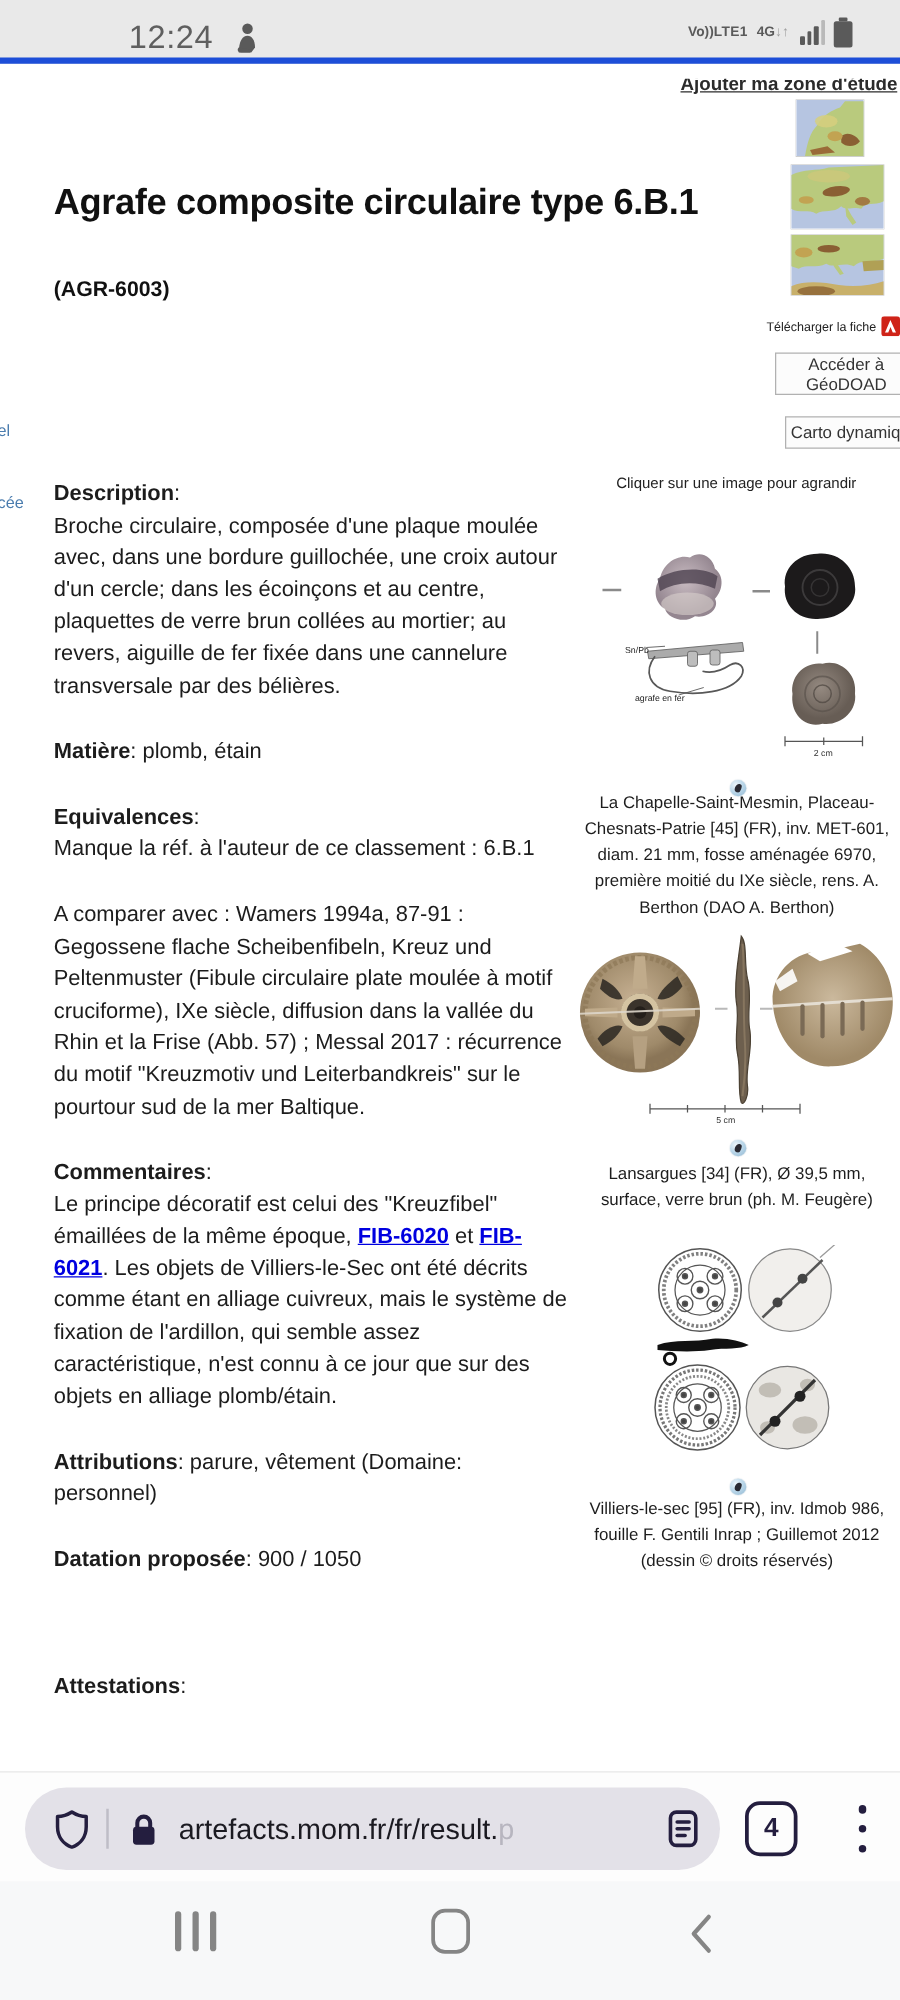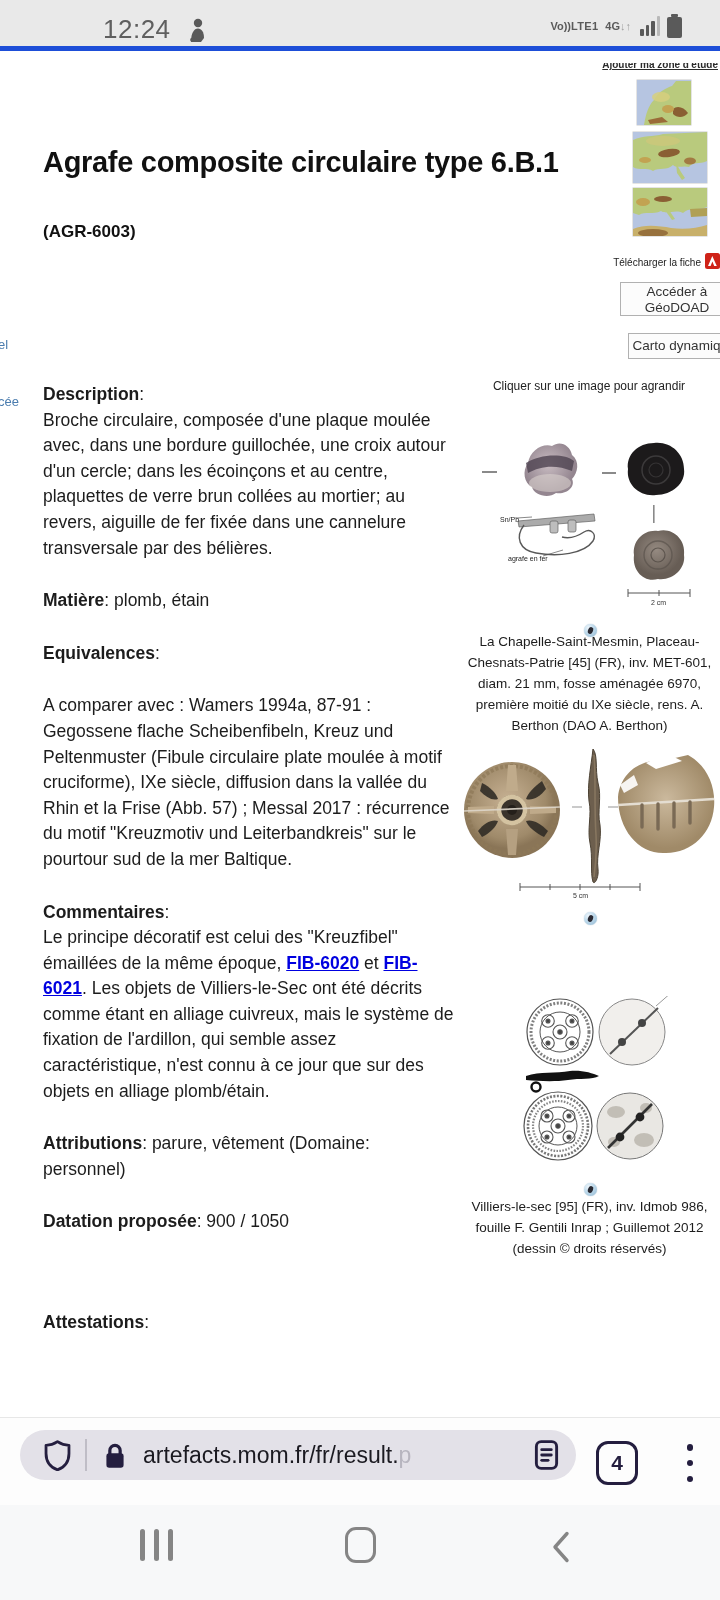--- a/index.html
+++ b/index.html
@@ -20,21 +20,21 @@
   .sb-arrows{color:#9f9f9f !important;font-weight:bold;font-size:11px;}
   .sb-bars{display:flex;align-items:flex-end;gap:2px;height:20px;margin-left:2px;}
   .sb-bars i{display:block;width:3.5px;background:#5a5a5a;border-radius:1px;}
   .sb-bars i:nth-child(1){height:7px}.sb-bars i:nth-child(2){height:11px}
   .sb-bars i:nth-child(3){height:15px}.sb-bars i:nth-child(4){height:20px;background:#b9b9b9;}
   .sb-batt{width:15px;height:24px;position:relative;}
   .sb-batt::before{content:"";position:absolute;left:4px;top:0;width:7px;height:3px;background:#5a5a5a;border-radius:1px;}
   .sb-batt::after{content:"";position:absolute;left:0;top:3px;width:15px;height:21px;background:#5a5a5a;border-radius:2px;}
   
   .addzone-clip{position:absolute;top:63px;right:2px;height:13px;overflow:hidden;}
-  .addzone-clip a{display:block;transform:translateY(-4px);font-size:10px;font-weight:bold;color:#2b2b2b;text-decoration:underline;cursor:pointer;white-space:nowrap;text-align:center;}
+  .addzone-clip a{display:block;transform:translateY(-4px);font-size:15px;font-weight:bold;color:#2b2b2b;text-decoration:underline;cursor:pointer;white-space:nowrap;text-align:center;}
   .map-thumb{position:absolute;display:block;cursor:pointer;box-shadow:0 0 0 .5px #c9c9c9;}
   .map1{left:637px;top:80px;width:54px;height:45px;}
   .map2{left:633px;top:132px;width:74px;height:51px;}
   .map3{left:633px;top:188px;width:74px;height:48px;}
   .map-thumb svg{display:block;width:100%;height:100%;}
   .download-row{position:absolute;left:580px;top:253px;width:140px;display:flex;justify-content:flex-end;align-items:center;gap:4px;cursor:pointer;}
   .download-row span{font-size:10px;color:#222;}
   .btn{position:absolute;background:#fcfcfc;border:1px solid #b1b1b1;color:#333;font-size:13.5px;text-align:center;cursor:pointer;font-family:"Liberation Sans",sans-serif;}
   .btn-geodoad{left:620px;top:282px;width:114px;height:34px;line-height:16px;padding-top:1px;}
   .btn-carto{left:628px;top:333px;width:112px;height:26px;line-height:24px;white-space:nowrap;}
@@ -56,21 +56,21 @@
   .fig svg{display:block;width:100%;height:100%;}
   .fig1{top:428px;height:185px;} .fig2{top:745px;height:160px;} .fig3{top:996px;height:168px;}
   .globe{position:absolute;left:584px;width:13px;height:13px;border-radius:50%;cursor:pointer;
     background:radial-gradient(circle at 35% 30%, #eef6fc 0%, #bcd8ea 45%, #8fb6d1 100%);box-shadow:0 0 1px #89a8bd;}
   .globe::after{content:"";position:absolute;left:4px;top:3px;width:5px;height:7px;background:#2a2a33;border-radius:60% 40% 50% 50%;transform:rotate(18deg);}
   .g1{top:624px;} .g2{top:912px;} .g3{top:1183px;}
   .caption{position:absolute;left:461px;width:257px;text-align:center;font-size:13.5px;line-height:21px;color:#1d1d1d;}
   .cap1{top:631px;} .cap2{top:928px;} .cap3{top:1196px;}
   
   .url-strip{position:absolute;left:0;top:1417px;width:720px;height:88px;background:#fdfdfd;border-top:1px solid #e7e7e7;}
-  .url-pill{position:absolute;left:20px;top:12px;width:556px;height:50px;background:#e3e1e8;border-radius:33px;display:flex;align-items:center;padding:0 16px 0 24px;cursor:text;}
+  .url-pill{position:absolute;left:20px;top:12px;width:556px;height:66px;background:#e3e1e8;border-radius:33px;display:flex;align-items:center;padding:0 16px 0 24px;cursor:text;}
   .pill-div{width:2px;height:32px;background:#bfbdc6;margin:0 16px 0 14px;}
   .url-text{flex:1;font-size:23px;color:#1b1a21;white-space:nowrap;overflow:hidden;margin-left:16px;}
   .url-text .fade{color:#b7b5bf;}
   .tab-btn{position:absolute;left:596px;top:23px;width:42px;height:44px;border:3.2px solid #241e3f;border-radius:12px;display:flex;align-items:center;justify-content:center;font-size:21px;font-weight:bold;color:#241e3f;cursor:pointer;background:transparent;}
   .kebab{position:absolute;left:682px;top:22px;width:16px;height:46px;display:flex;flex-direction:column;align-items:center;justify-content:space-between;padding:4px 0;cursor:pointer;}
   .kebab i{width:6.5px;height:6.5px;border-radius:50%;background:#241e3f;}
   .icon-btn{display:flex;align-items:center;justify-content:center;cursor:pointer;background:transparent;border:none;}
   
   .nav-bar{position:absolute;left:0;top:1505px;width:720px;height:95px;background:#f7f8f9;}
   .nav-recents{position:absolute;left:140px;top:24px;display:flex;gap:9.5px;cursor:pointer;}
@@ -170,20 +170,21 @@
   <a class="frag frag-top">el</a>
   <a class="frag frag-bottom">cée</a>
 
   <div class="main-col">
     <p><span class="b">Description</span><span>:</span></p>
     <p>Broche circulaire, composée d'une plaque moulée avec, dans une bordure guillochée, une croix autour d'un cercle; dans les écoinçons et au centre, plaquettes de verre brun collées au mortier; au revers, aiguille de fer fixée dans une cannelure transversale par des bélières.</p>
 
     <p class="secgap"><span class="b">Matière</span><span>: plomb, étain</span></p>
 
     <p class="secgap"><span class="b">Equivalences</span><span>:</span></p>
+    <p>Manque la réf. à l'auteur de ce classement : 6.B.1</p>
     <p class="gap">A comparer avec : Wamers 1994a, 87-91 : Gegossene flache Scheibenfibeln, Kreuz und Peltenmuster (Fibule circulaire plate moulée à motif cruciforme), IXe siècle, diffusion dans la vallée du Rhin et la Frise (Abb. 57) ; Messal 2017 : récurrence du motif "Kreuzmotiv und Leiterbandkreis" sur le pourtour sud de la mer Baltique.</p>
 
     <p class="secgap"><span class="b">Commentaires</span><span>:</span></p>
     <p><span>Le principe décoratif est celui des "Kreuzfibel" émaillées de la même époque, </span><a class="fib-link">FIB-6020</a><span> et </span><a class="fib-link">FIB-6021</a><span>. Les objets de Villiers-le-Sec ont été décrits comme étant en alliage cuivreux, mais le système de fixation de l'ardillon, qui semble assez caractéristique, n'est connu à ce jour que sur des objets en alliage plomb/étain.</span></p>
 
     <p class="secgap"><span class="b">Attributions</span><span>: parure, vêtement (Domaine: personnel)</span></p>
 
     <p class="secgap"><span class="b">Datation proposée</span><span>: 900 / 1050</span></p>
 
     <p class="biggap"><span class="b">Attestations</span><span>:</span></p>
@@ -288,20 +289,21 @@
         <line x1="60" y1="138" x2="60" y2="146"></line>
           <line x1="90" y1="139" x2="90" y2="145"></line>
         <line x1="120" y1="139" x2="120" y2="145"></line>
           <line x1="150" y1="139" x2="150" y2="145"></line>
         <line x1="180" y1="138" x2="180" y2="146"></line>
       </g>
       <text x="113" y="153" font-size="7" fill="#333">5 cm</text>
     </svg>
   </div>
   <span class="globe g2"></span>
+  <div class="caption cap2">Lansargues [34] (FR), Ø 39,5 mm, surface, verre brun (ph. M. Feugère)</div>
 
   <div class="fig fig3">
     <svg viewBox="0 0 260 168">
       <g stroke="#555" fill="none">
 
         <circle cx="100" cy="36" r="33" fill="#fff" stroke-width="1.2"></circle>
         <circle cx="100" cy="36" r="29" stroke-width="3" stroke-dasharray="2,1.6" opacity=".75"></circle>
         <circle cx="100" cy="36" r="20" stroke-width="1"></circle>
         <g stroke-width="1.1">
           <circle cx="100" cy="36" r="7"></circle>

